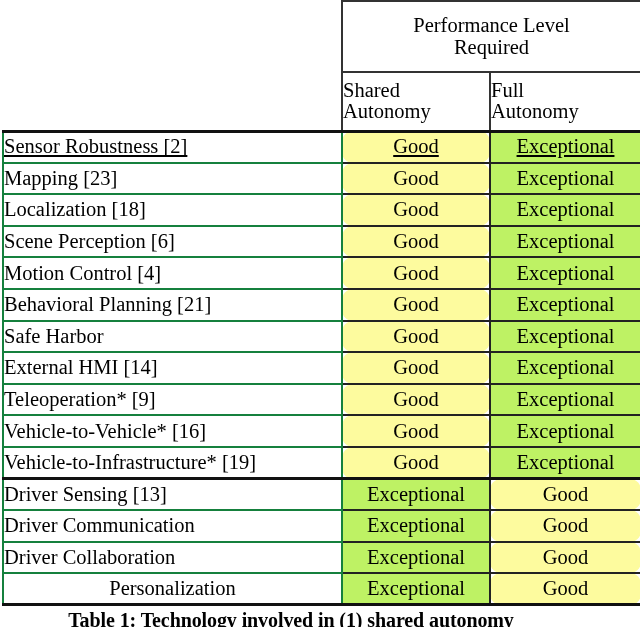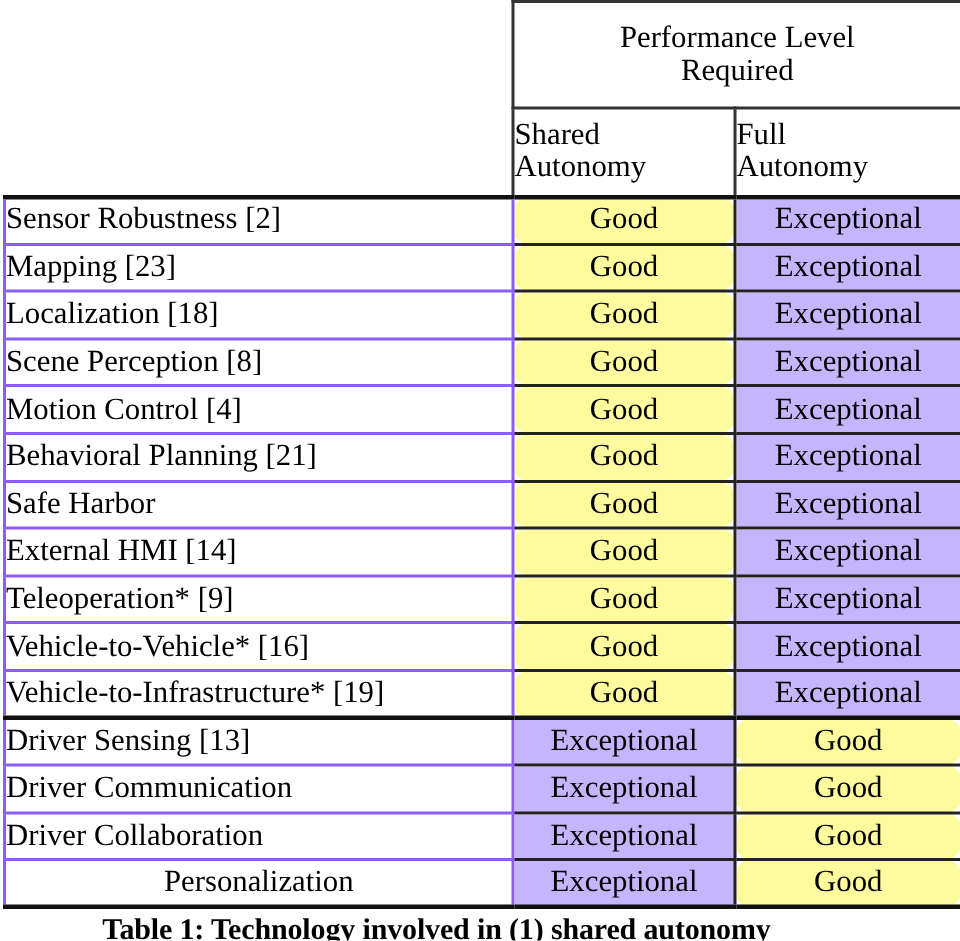--- a/index.html
+++ b/index.html
@@ -60,40 +60,40 @@
     border-top: none;
     text-align: left;
     height: 59px;
     padding: 2px 4px 3px 4px;
     background: #ffffff;
   }
   .hdr-line { display: block; }
 
   
   td.tech {
-    border: 2px solid #8b5cf6;
+    border: 2px solid #15803d;
     text-align: left;
     padding-left: 9px;
     height: 31.6px;
     background: #ffffff;
     white-space: nowrap;
     overflow: hidden;
   }
   td.val {
     border: 2px solid #222222;
     text-align: center;
     height: 31.6px;
     white-space: nowrap;
     overflow: hidden;
   }
   td.val.good { background: #fdfb9e; border-radius: 11px; }
-  td.val.exceptional { background: #c4b5fd; }
+  td.val.exceptional { background: #bef264; }
 
   tr.group-break > td { border-top-width: 3px; border-top-color: #111111; }
-  tr.first-body > td { border-top-width: 3px; border-top-color: #111111; }
+  tr.first-body > td { border-top-width: 3px; border-top-color: #111111; text-decoration: underline; }
   tr.last-body > td { border-bottom-width: 3px; border-bottom-color: #111111; text-align: center; }
 
   
   .caption {
     margin: 4px 0 0 0;
     width: 582px;
     text-align: center;
     font-weight: bold;
     font-size: 20px;
     line-height: 1.08;
@@ -142,21 +142,21 @@
           <td class="tech">Mapping [23]</td>
           <td class="val good">Good</td>
           <td class="val exceptional">Exceptional</td>
         </tr>
         <tr>
           <td class="tech">Localization [18]</td>
           <td class="val good">Good</td>
           <td class="val exceptional">Exceptional</td>
         </tr>
         <tr>
-          <td class="tech">Scene Perception [8]</td>
+          <td class="tech">Scene Perception [6]</td>
           <td class="val good">Good</td>
           <td class="val exceptional">Exceptional</td>
         </tr>
         <tr>
           <td class="tech">Motion Control [4]</td>
           <td class="val good">Good</td>
           <td class="val exceptional">Exceptional</td>
         </tr>
         <tr>
           <td class="tech">Behavioral Planning [21]</td>

